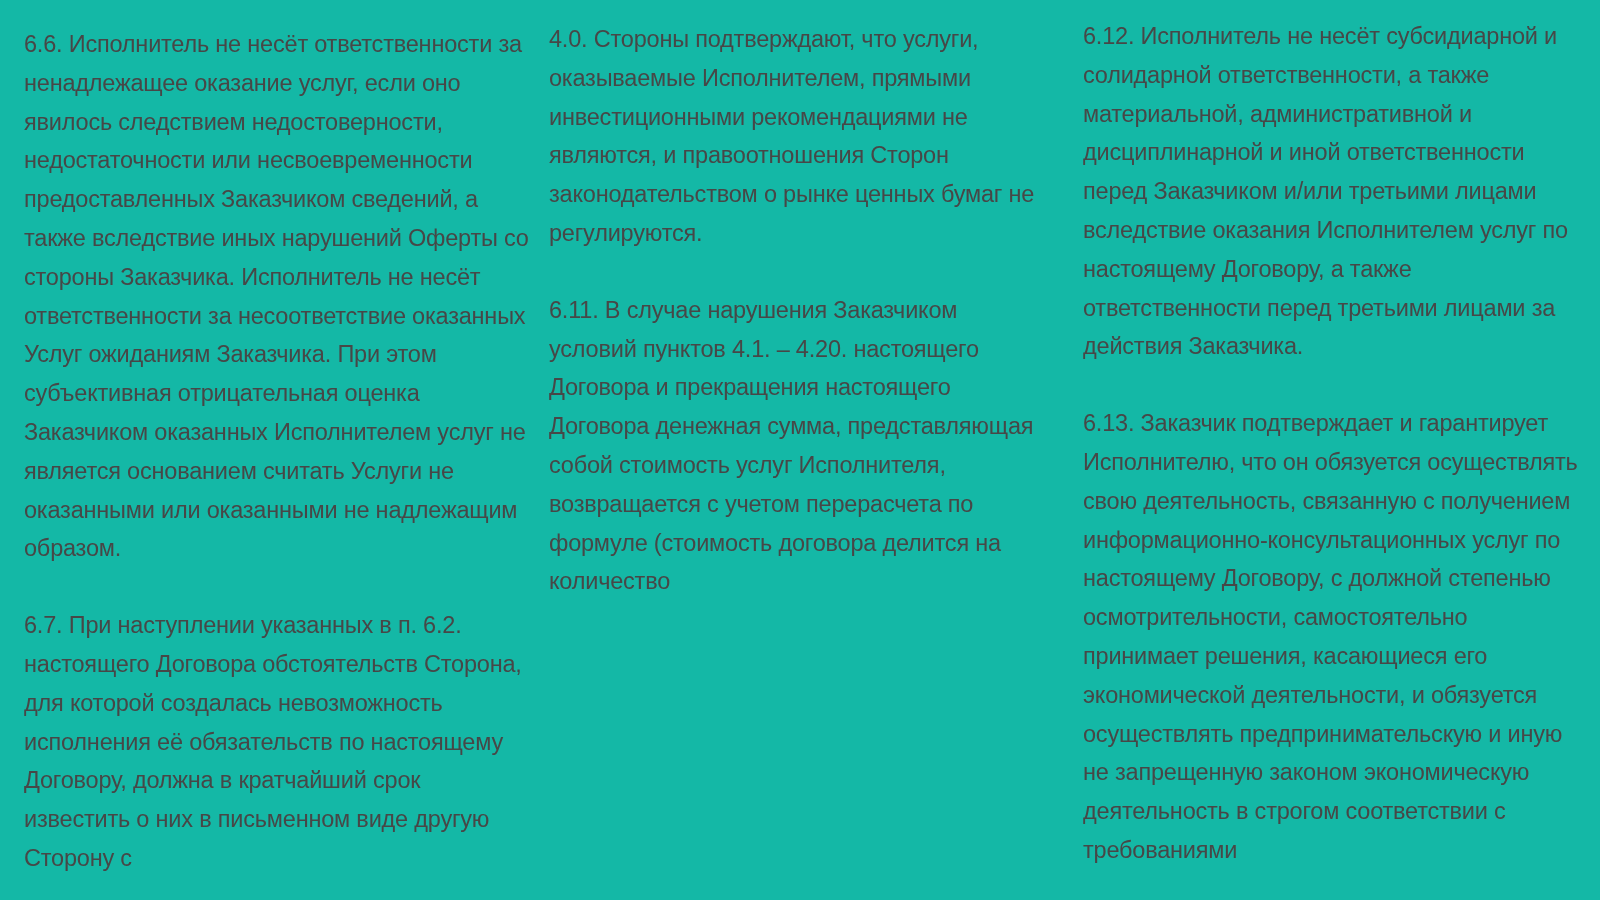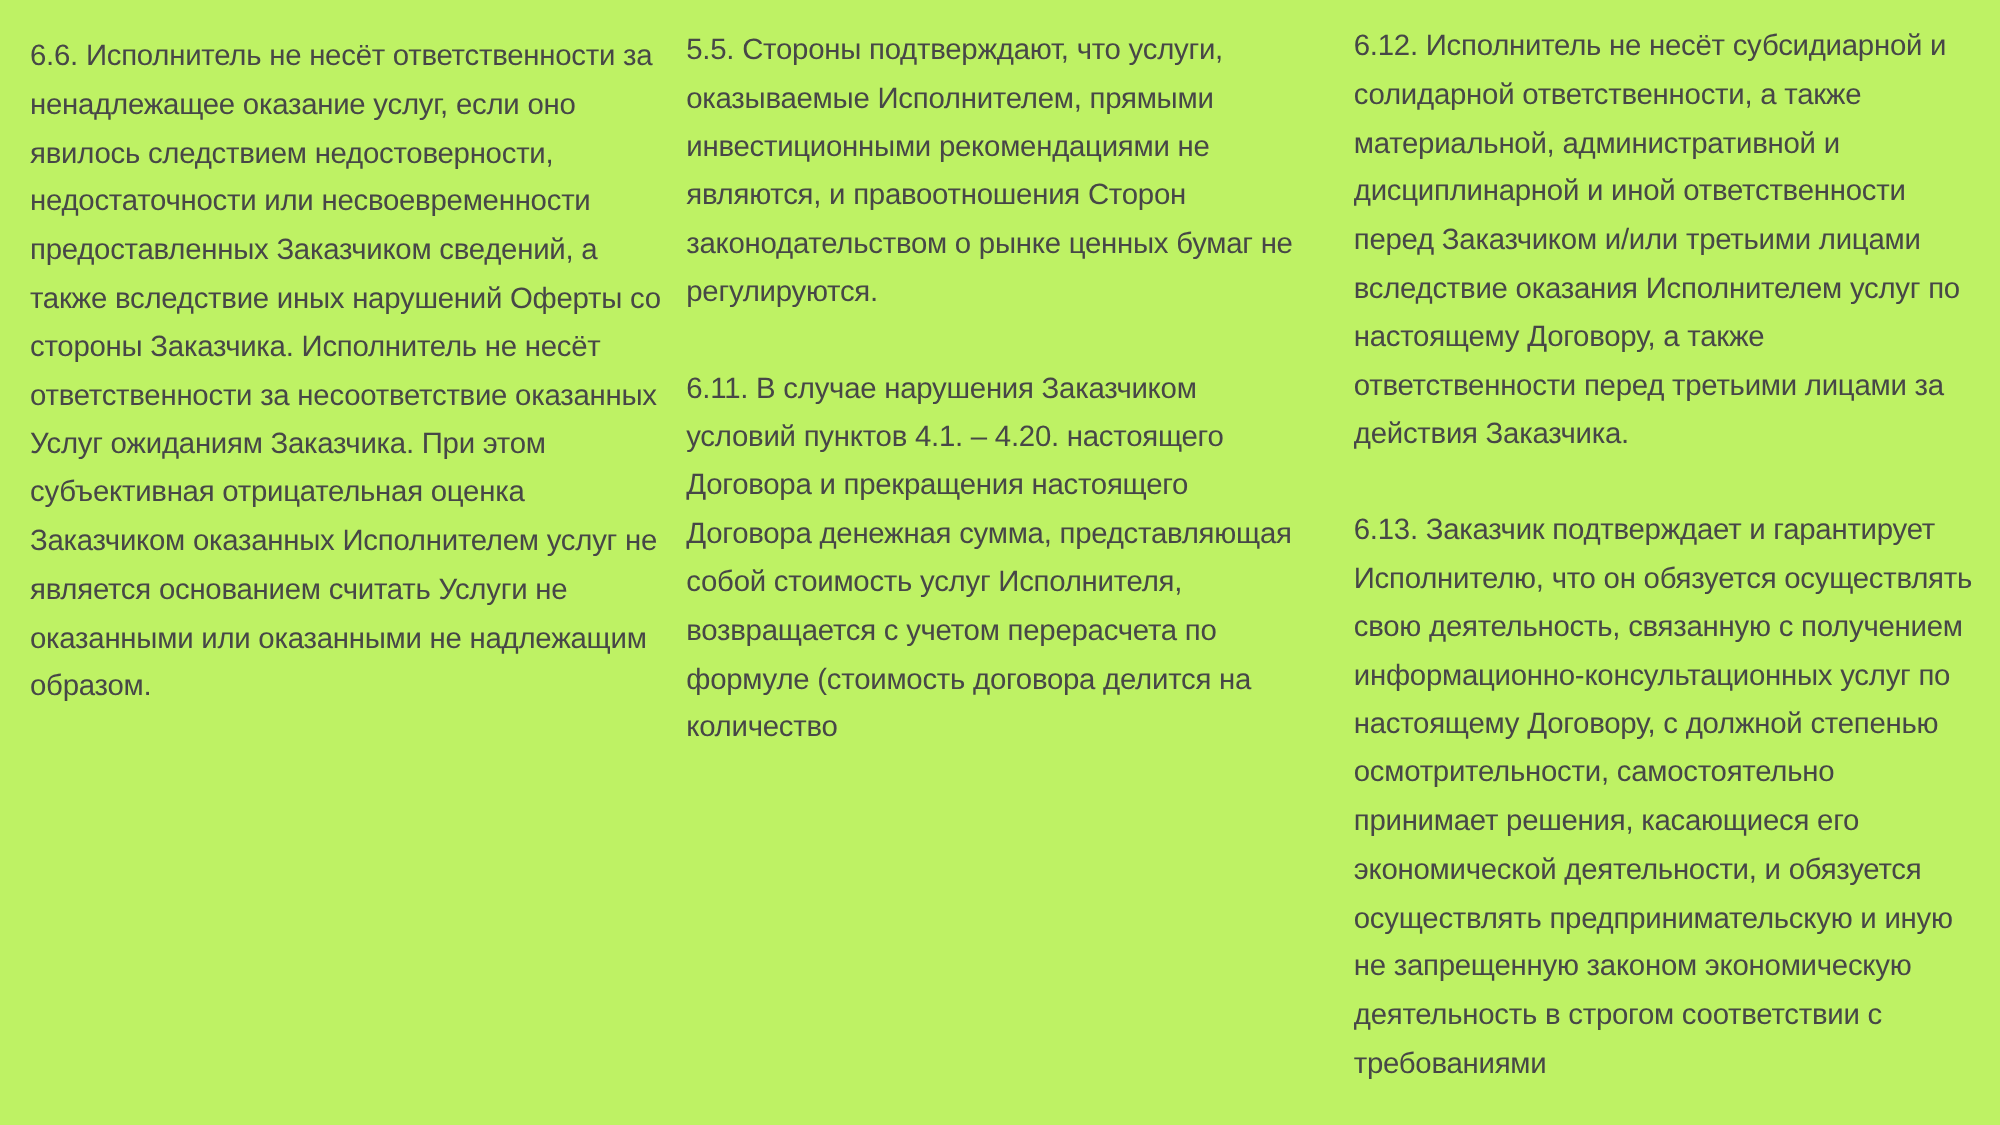--- a/index.html
+++ b/index.html
@@ -9,21 +9,21 @@
   }
   body {
     width: 1600px;
     height: 900px;
     overflow: hidden;
   }
   .page {
     position: relative;
     width: 1600px;
     height: 900px;
-    background: #bef264;
+    background: #14b8a6;
     font-family: "Liberation Sans", "DejaVu Sans", sans-serif;
     color: #474747;
   }
   .doc-col {
     position: absolute;
     top: 0;
   }
   .doc-col p {
     margin: 0 0 38px 0;
     font-size: 23.5px;
@@ -36,24 +36,25 @@
   .col-2 { left: 549px;  top: 20px; width: 502px; }
   .col-3 { left: 1083px; top: 17px; width: 500px; }
 </style>
 </head>
 <body>
 
 <main class="page">
 
   <section class="doc-col col-1">
     <p>6.6. Исполнитель не несёт ответственности за ненадлежащее оказание услуг, если оно явилось следствием недостоверности, недостаточности или несвоевременности предоставленных Заказчиком сведений, а также вследствие иных нарушений Оферты со стороны Заказчика. Исполнитель не несёт ответственности за несоответствие оказанных Услуг ожиданиям Заказчика. При этом субъективная отрицательная оценка Заказчиком оказанных Исполнителем услуг не является основанием считать Услуги не оказанными или оказанными не надлежащим образом.</p>
+    <p>6.7. При наступлении указанных в п. 6.2. настоящего Договора обстоятельств Сторона, для которой создалась невозможность исполнения её обязательств по настоящему Договору, должна в кратчайший срок известить о них в письменном виде другую Сторону с</p>
   </section>
 
   <section class="doc-col col-2">
-    <p>5.5. Стороны подтверждают, что услуги, оказываемые Исполнителем, прямыми инвестиционными рекомендациями не являются, и правоотношения Сторон законодательством о рынке ценных бумаг не регулируются.</p>
+    <p>4.0. Стороны подтверждают, что услуги, оказываемые Исполнителем, прямыми инвестиционными рекомендациями не являются, и правоотношения Сторон законодательством о рынке ценных бумаг не регулируются.</p>
     <p>6.11. В случае нарушения Заказчиком условий пунктов 4.1. – 4.20. настоящего Договора и прекращения настоящего Договора денежная сумма, представляющая собой стоимость услуг Исполнителя, возвращается с учетом перерасчета по формуле (стоимость договора делится на количество</p>
   </section>
 
   <section class="doc-col col-3">
     <p>6.12. Исполнитель не несёт субсидиарной и солидарной ответственности, а также материальной, административной и дисциплинарной и иной ответственности перед Заказчиком и/или третьими лицами вследствие оказания Исполнителем услуг по настоящему Договору, а также ответственности перед третьими лицами за действия Заказчика.</p>
     <p>6.13. Заказчик подтверждает и гарантирует Исполнителю, что он обязуется осуществлять свою деятельность, связанную с получением информационно-консультационных услуг по настоящему Договору, с должной степенью осмотрительности, самостоятельно принимает решения, касающиеся его экономической деятельности, и обязуется осуществлять предпринимательскую и иную не запрещенную законом экономическую деятельность в строгом соответствии с требованиями</p>
   </section>
 
 </main>
 

